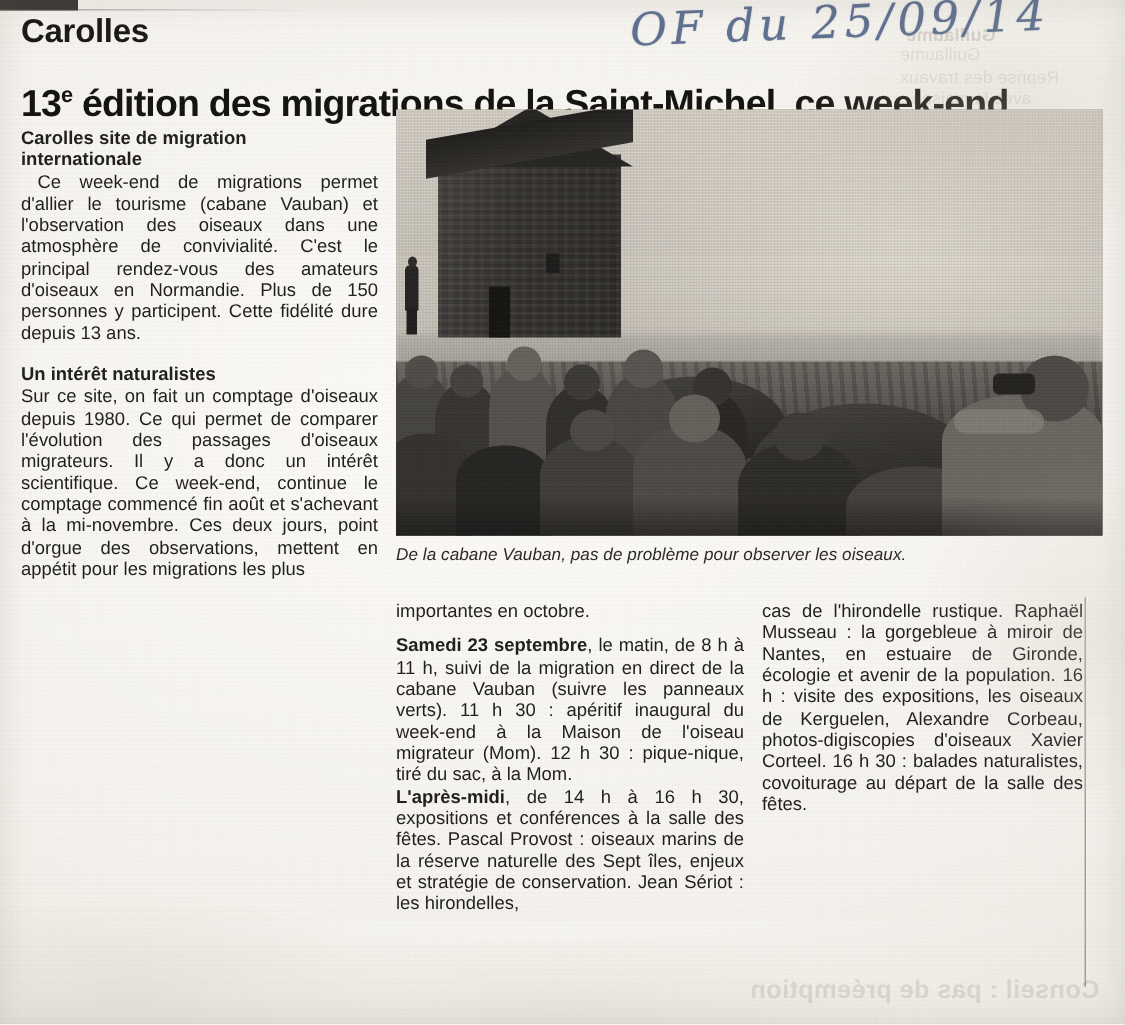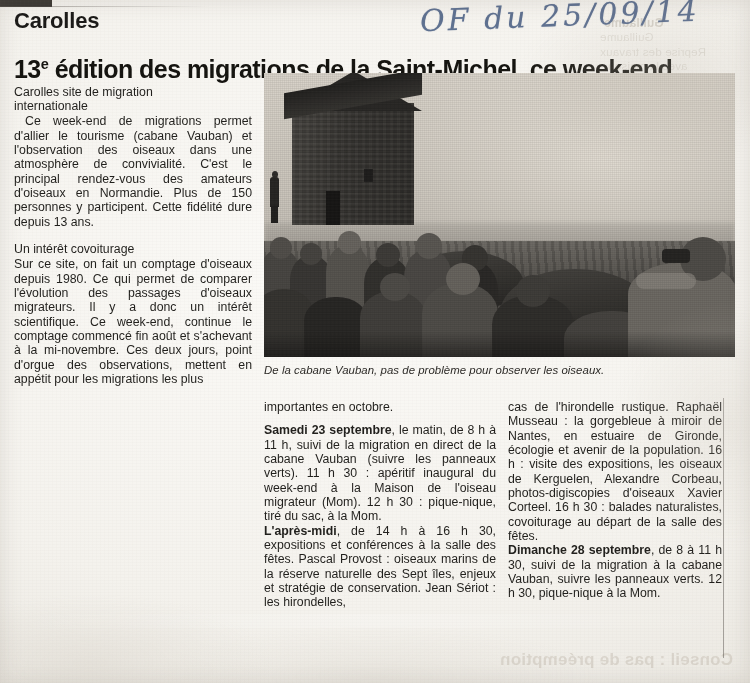--- a/index.html
+++ b/index.html
@@ -133,21 +133,21 @@
     font-size: 12.3px;
     line-height: 14.35px;
     color: #201f1c;
     text-align: justify;
     text-justify: inter-word;
     hyphens: manual;
   }
   .col p { margin: 0; }
   .col p.indent { text-indent: 11px; }
   .col .subhead {
-    font-weight: normal;
+    font-weight: bold;
     margin-top: 13px;
     margin-bottom: 1px;
     text-align: left;
     line-height: 14.2px;
   }
   .col .lead-para { margin-bottom: 0; }
   .col .spacer { height: 9px; }
   .col b { font-weight: bold; }
 
   #col1 { left: 14px;  top: 72px;  width: 238px; }
@@ -380,35 +380,34 @@
   </div>
 
   <div class="caption">De la cabane Vauban, pas de problème pour observer les oiseaux.</div>
 
   <div class="col" id="col1">
     <p class="subhead">
       <span>Carolles site de migration</span><br>
       <span>internationale</span>
     </p>
     <p class="indent">Ce week-end de migrations permet d'allier le tourisme (cabane Vauban) et l'observation des oiseaux dans une atmosphère de convivialité. C'est le principal rendez-vous des amateurs d'oiseaux en Normandie. Plus de 150 personnes y participent. Cette fidélité dure depuis 13 ans.</p>
-    <p class="subhead">Un intérêt covoiturage</p>
+    <p class="subhead">Un intérêt naturalistes</p>
     <p>Sur ce site, on fait un comptage d'oiseaux depuis 1980. Ce qui permet de comparer l'évolution des passages d'oiseaux migrateurs. Il y a donc un intérêt scientifique. Ce week-end, continue le comptage commencé fin août et s'achevant à la mi-novembre. Ces deux jours, point d'orgue des observations, mettent en appétit pour les migrations les plus</p>
   </div>
 
   <div class="col" id="col2">
     <p>importantes en octobre.</p>
     <div class="spacer"></div>
     <p><b>Samedi 23 septembre</b><span>, le matin, de 8 h à 11 h, suivi de la migration en direct de la cabane Vauban (suivre les panneaux verts). 11 h 30 : apéritif inaugural du week-end à la Maison de l'oiseau migrateur (Mom). 12 h 30 : pique-nique, tiré du sac, à la Mom.</span></p>
     <p><b>L'après-midi</b><span>, de 14 h à 16 h 30, expositions et conférences à la salle des fêtes. Pascal Provost : oiseaux marins de la réserve naturelle des Sept îles, enjeux et stratégie de conservation. Jean Sériot : les hirondelles,</span></p>
   </div>
 
   <div id="col3-clip">
     <div class="col" id="col3">
       <p>cas de l'hirondelle rustique. Raphaël Musseau : la gorgebleue à miroir de Nantes, en estuaire de Gironde, écologie et avenir de la population. 16 h : visite des expositions, les oiseaux de Kerguelen, Alexandre Corbeau, photos-digiscopies d'oiseaux Xavier Corteel. 16 h 30 : balades naturalistes, covoiturage au départ de la salle des fêtes.</p>
-      <p><b>Dimanche 28 septembre</b><span>, de 8 à 11 h 30, suivi de la migration à la cabane Vauban, suivre les panneaux verts. 12 h 30, pique-nique à la Mom.</span></p>
     </div>
   </div>
   <div class="gutter-rule"></div>
 
   <div class="paper-grain"></div>
   <div class="paper-smudge"></div>
   <div class="scan-streak" style="left:0; top:614px; width:750px; height:14px;"></div>
   <div class="edge-shadow"></div>
 
 </div>

